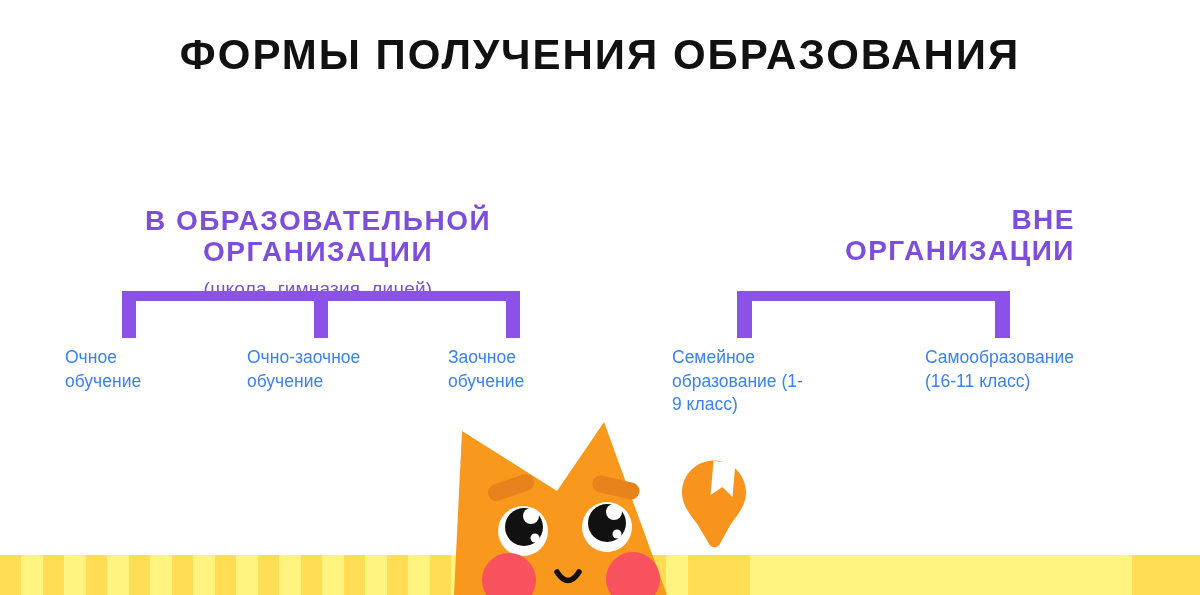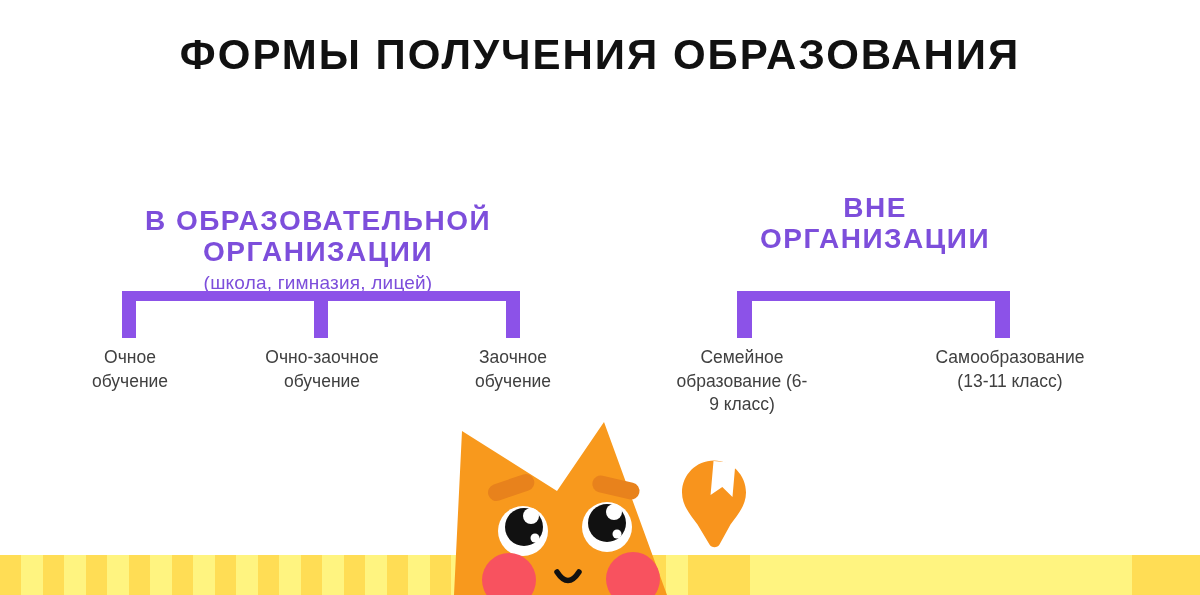--- a/index.html
+++ b/index.html
@@ -13,39 +13,39 @@
     text-align:center; color:#111111; font-weight:bold;
     font-size:42px; line-height:46px; letter-spacing:2px;
   }
 
   
   .branch-heading {
     position:absolute; text-align:center; color:#7D4EDB;
     font-weight:bold; font-size:28px; line-height:31px; letter-spacing:1.5px;
   }
   .branch-heading.left  { left:98px;  top:205px; width:440px; }
-  .branch-heading.right { left:675px; top:192px; width:400px; }
+  .branch-heading.right { left:675px; top:204px; width:400px;text-align:right; }
   .branch-subtitle {
     font-weight:normal; font-size:19px; line-height:24px;
-    letter-spacing:0.2px; margin-top:4px; color:#7D4EDB;
+    letter-spacing:0.2px; margin-top:10px; color:#7D4EDB;
   }
 
   
   .bracket { position:absolute; top:291px; height:47px; }
   .bracket.left  { left:122px; width:398px; }
   .bracket.right { left:737px; width:273px; }
   .bracket .bar  { position:absolute; left:0; top:0; width:100%; height:10px; background:#8C52E8; }
   .bracket .drop { position:absolute; top:0; width:14px; height:47px; background:#8C52E8; }
   .drop.d-left   { left:0; }
   .drop.d-mid    { left:calc(50% - 7px); }
   .drop.d-right  { right:0; }
 
   
   .leaf-label {
-    position:absolute; top:346px; text-align:center; color:#404040;
+    position:absolute; top:346px; color:#3b82f6;
     font-size:17.5px; line-height:23.5px;
   }
   .leaf-1 { left:65px;  width:130px; }
   .leaf-2 { left:247px; width:150px; }
   .leaf-3 { left:448px; width:130px; }
   .leaf-4 { left:672px; width:140px; }
   .leaf-5 { left:925px; width:170px; }
 
   
   .band { position:absolute; left:0; top:555px; width:1200px; height:40px; z-index:1; }
@@ -88,22 +88,22 @@
 
   <div class="bracket right">
     <div class="bar"></div>
     <div class="drop d-left" style="width:15px;"></div>
     <div class="drop d-right" style="width:15px;"></div>
   </div>
 
   <div class="leaf-label leaf-1">Очное обучение</div>
   <div class="leaf-label leaf-2">Очно-заочное обучение</div>
   <div class="leaf-label leaf-3">Заочное обучение</div>
-  <div class="leaf-label leaf-4">Семейное образование (6-9 класс)</div>
-  <div class="leaf-label leaf-5">Самообразование (13-11 класс)</div>
+  <div class="leaf-label leaf-4">Семейное образование (1-9 класс)</div>
+  <div class="leaf-label leaf-5">Самообразование (16-11 класс)</div>
 
   <div class="band">
     <div class="band-stripes"></div>
     <div class="band-patch"></div>
     <div class="band-solid"></div>
     <div class="band-end"></div>
   </div>
 
   <svg class="mascot-scene" viewBox="440 415 330 180">
 

